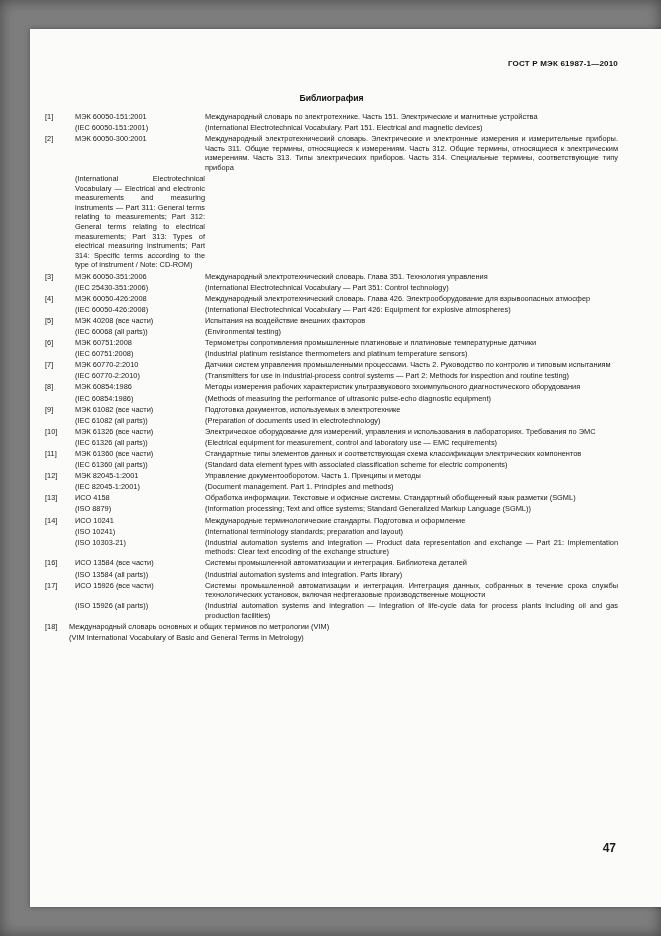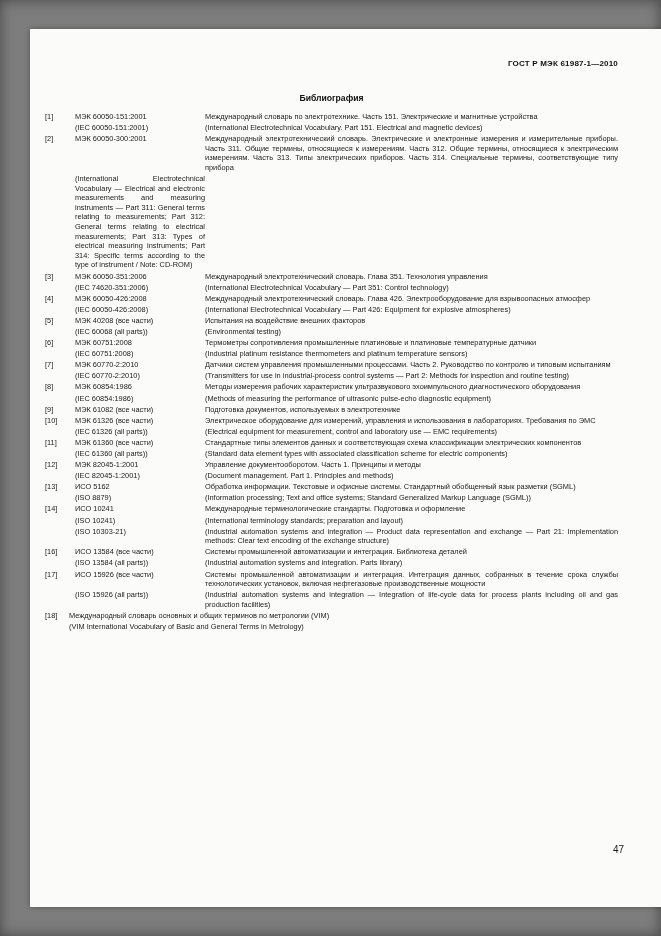--- a/index.html
+++ b/index.html
@@ -44,24 +44,25 @@
     grid-template-columns: 30px 130px 1fr;
     margin-bottom: 1.5px;
   }
   .row.wide { grid-template-columns: 24px 1fr; }
   .cell-num { white-space: nowrap; }
   .cell-code { white-space: nowrap; padding-right: 5px; }
   .cell-text { text-align: justify; }
   .row.wide .cell-text { text-align: left; }
   .page-num {
     position: absolute;
-    right: 40px;
+    right: 48px;
     bottom: 52px;
-    font-size: 10px;
+    font-size: 12px;
     color: #1a1a1a;
+    font-weight: bold;
   }
 </style>
 </head>
 <body>
 
 <div class="page">
   <div class="header">ГОСТ Р МЭК 61987-1—2010</div>
 
   <div class="title">Библиография</div>
 
@@ -91,21 +92,21 @@
       </div>
 
       <div class="row">
         <div class="cell-num">[3]</div>
         <div class="cell-code">МЭК 60050-351:2006</div>
         <div class="cell-text">Международный электротехнический словарь. Глава 351. Технология управления</div>
       </div>
 
       <div class="row">
         <div class="cell-num"></div>
-        <div class="cell-code">(IEC 74620-351:2006)</div>
+        <div class="cell-code">(IEC 25430-351:2006)</div>
         <div class="cell-text">(International Electrotechnical Vocabulary — Part 351: Control technology)</div>
       </div>
 
       <div class="row">
         <div class="cell-num">[4]</div>
         <div class="cell-code">МЭК 60050-426:2008</div>
         <div class="cell-text">Международный электротехнический словарь. Глава 426. Электрооборудование для взрывоопасных атмосфер</div>
       </div>
 
       <div class="row">
@@ -161,20 +162,25 @@
         <div class="cell-code">(IEC 60854:1986)</div>
         <div class="cell-text">(Methods of measuring the performance of ultrasonic pulse-echo diagnostic equipment)</div>
       </div>
 
       <div class="row">
         <div class="cell-num">[9]</div>
         <div class="cell-code">МЭК 61082 (все части)</div>
         <div class="cell-text">Подготовка документов, используемых в электротехнике</div>
       </div>
 
+      <div class="row">
+        <div class="cell-num"></div>
+        <div class="cell-code">(IEC 61082 (all parts))</div>
+        <div class="cell-text">(Preparation of documents used in electrotechnology)</div>
+      </div>
 
       <div class="row">
         <div class="cell-num">[10]</div>
         <div class="cell-code">МЭК 61326 (все части)</div>
         <div class="cell-text">Электрическое оборудование для измерений, управления и использования в лабораториях. Требования по ЭМС</div>
       </div>
 
       <div class="row">
         <div class="cell-num"></div>
         <div class="cell-code">(IEC 61326 (all parts))</div>
@@ -200,21 +206,21 @@
       </div>
 
       <div class="row">
         <div class="cell-num"></div>
         <div class="cell-code">(IEC 82045-1:2001)</div>
         <div class="cell-text">(Document management. Part 1. Principles and methods)</div>
       </div>
 
       <div class="row">
         <div class="cell-num">[13]</div>
-        <div class="cell-code">ИСО 5162</div>
+        <div class="cell-code">ИСО 4158</div>
         <div class="cell-text">Обработка информации. Текстовые и офисные системы. Стандартный обобщенный язык разметки (SGML)</div>
       </div>
 
       <div class="row">
         <div class="cell-num"></div>
         <div class="cell-code">(ISO 8879)</div>
         <div class="cell-text">(Information processing; Text and office systems; Standard Generalized Markup Language (SGML))</div>
       </div>
 
       <div class="row">

